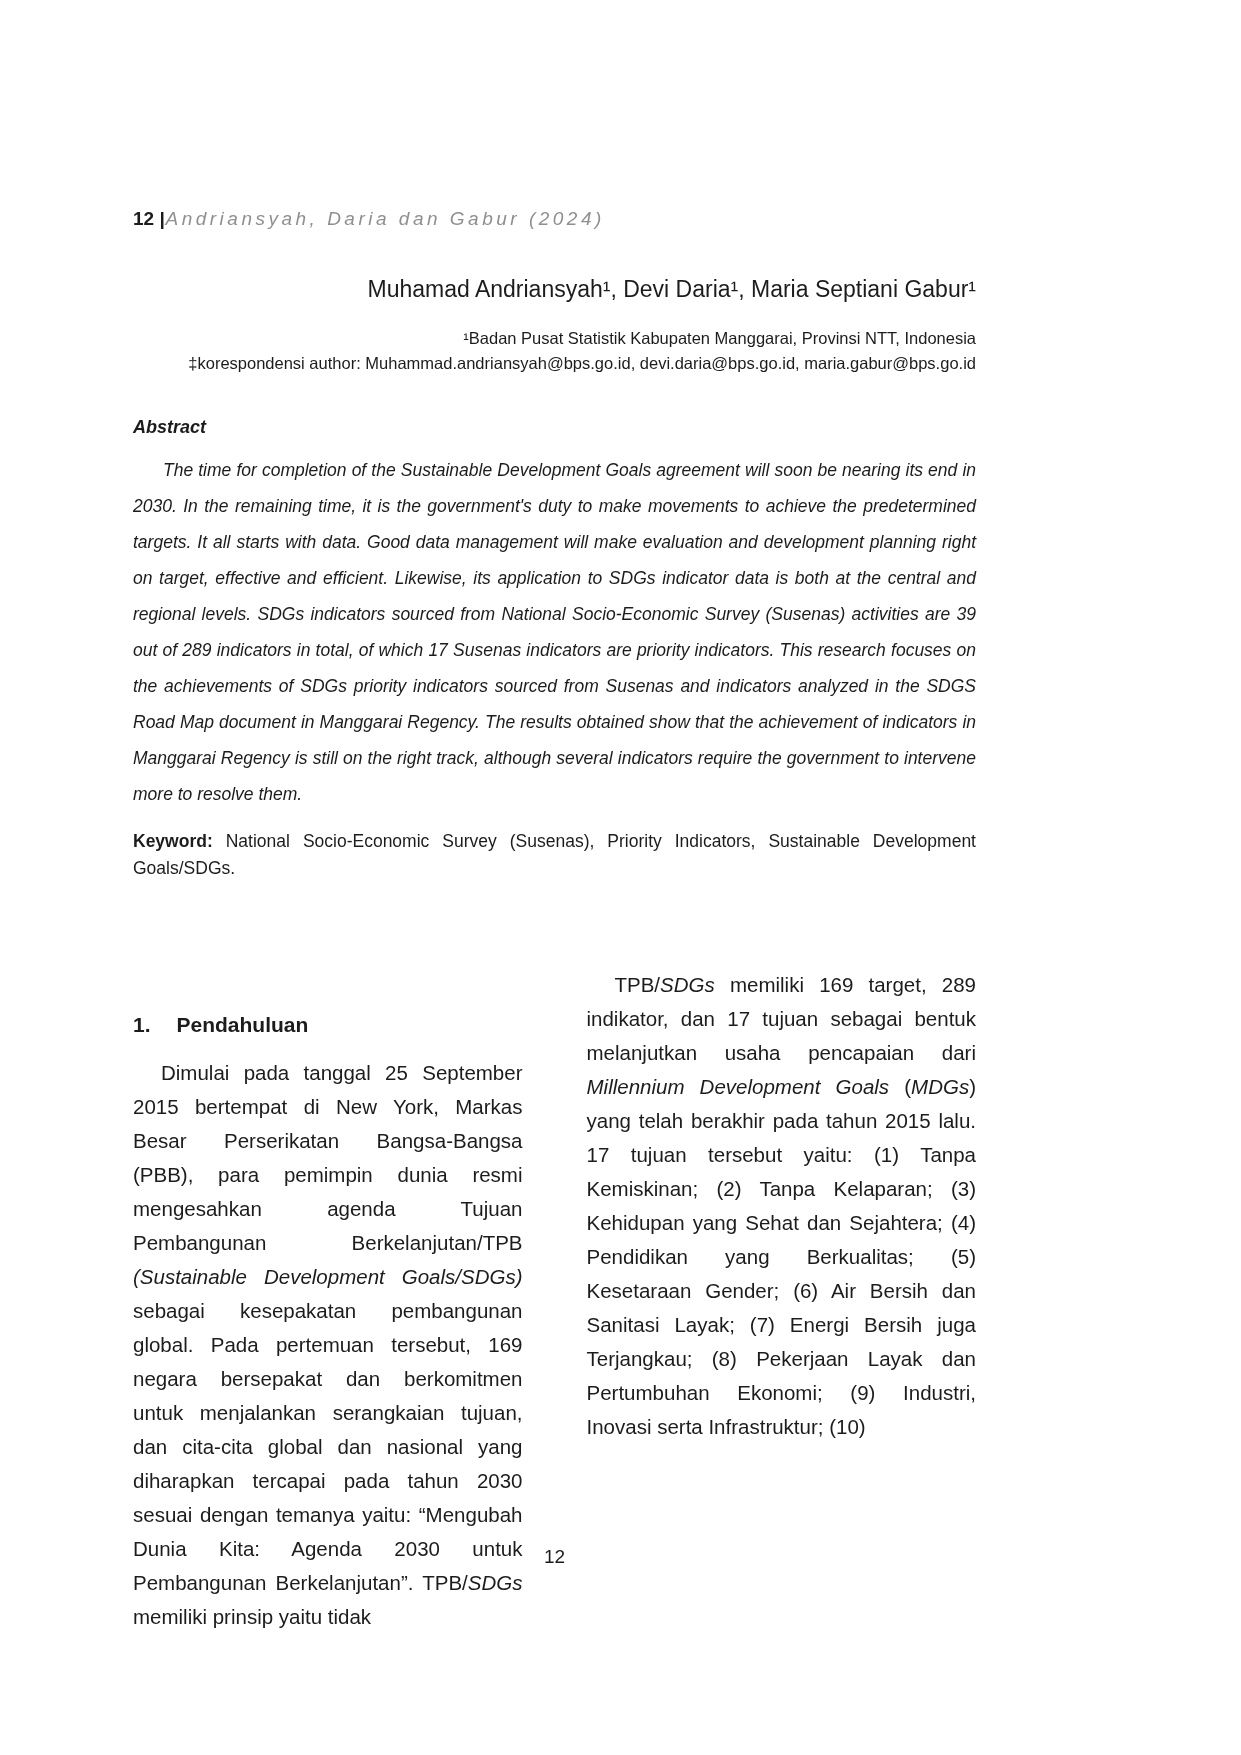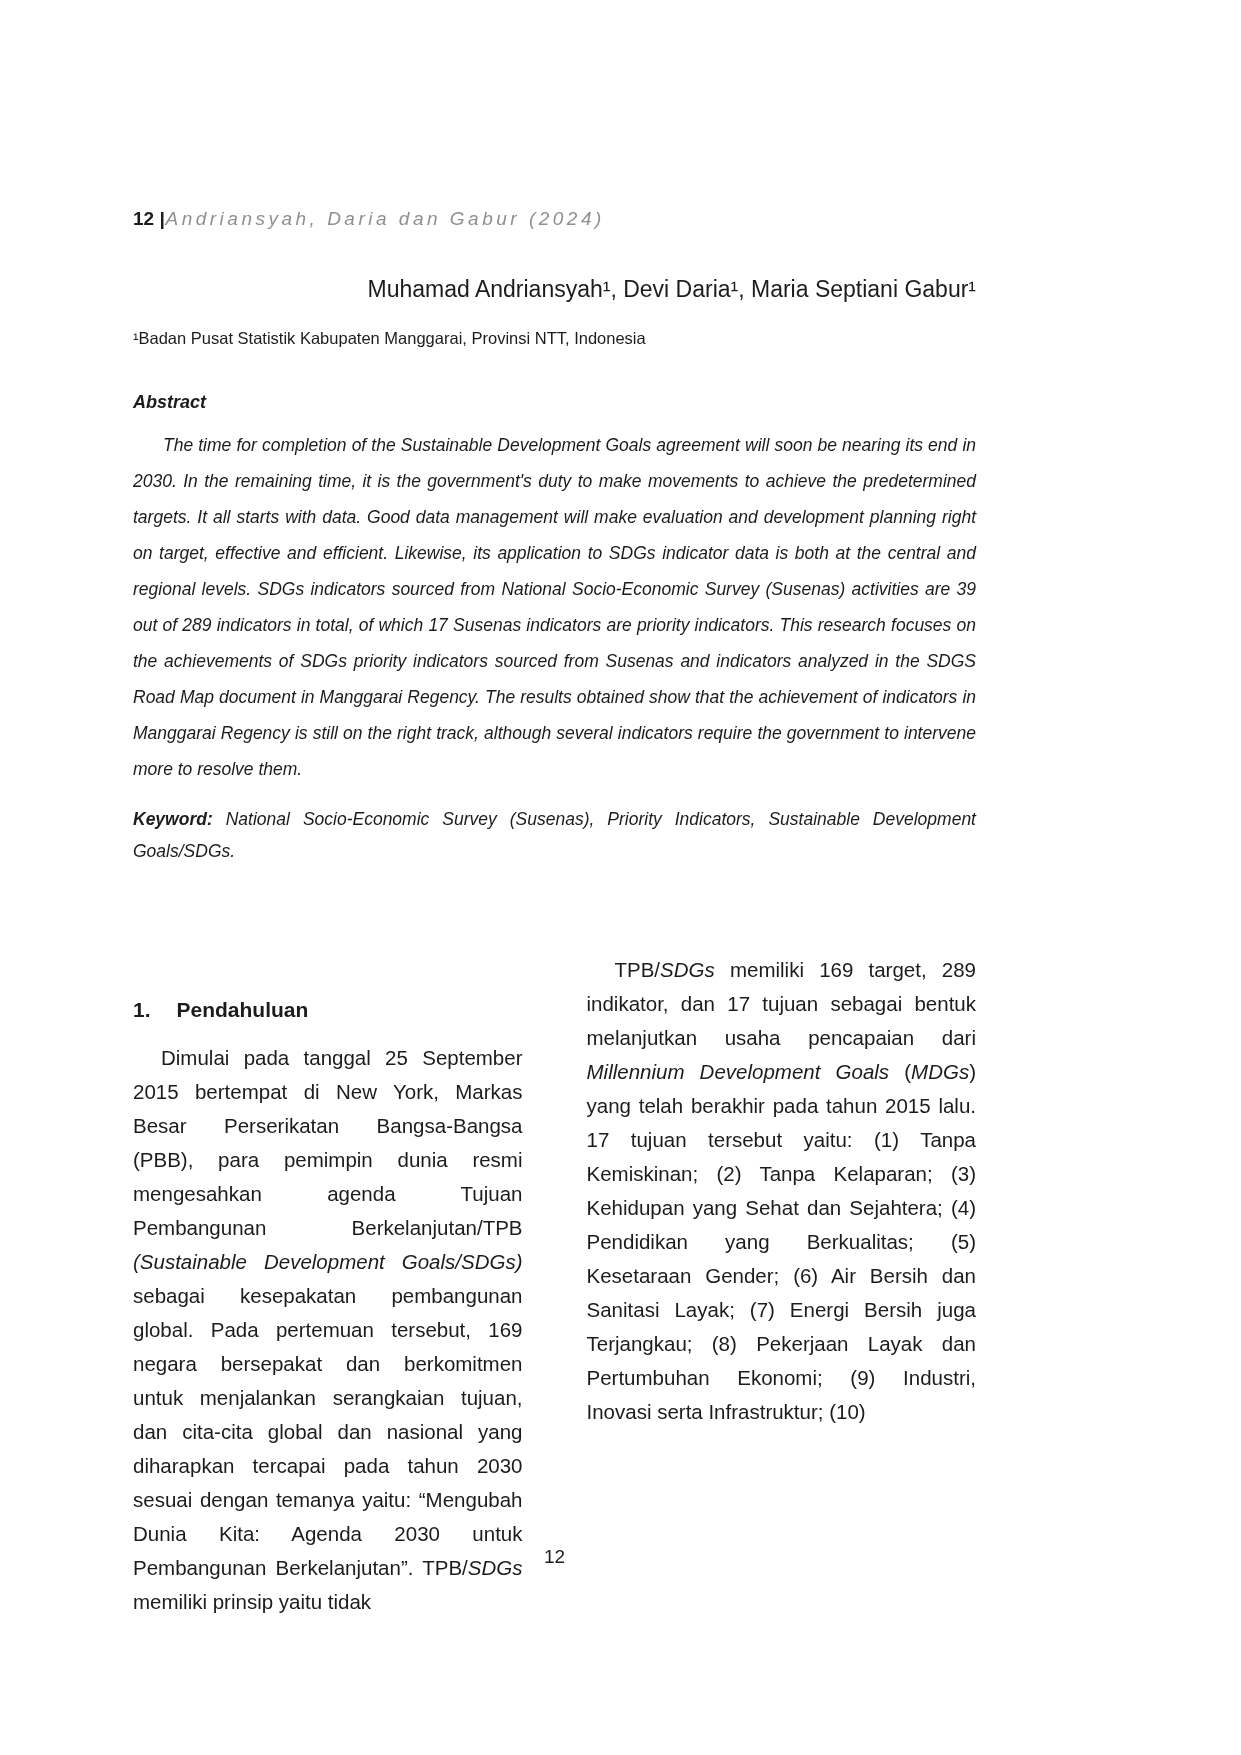--- a/index.html
+++ b/index.html
@@ -33,44 +33,43 @@
     font-size: 27.5px;
     font-weight: bold;
     text-align: center;
     line-height: 1.55;
     letter-spacing: 0.2px;
   }
   .title-line { display: block; }
 
   
   .authors { margin-top: 46px; text-align: right; font-size: 23px; }
-  .affil { margin-top: 26px; text-align: left; font-size: 16.5px; }
+  .affil { margin-top: 26px; text-align: right; font-size: 16.5px; }
   .affil.corr { margin-top: 6px; }
 
   
   .abstract-heading {
     margin-top: 44px;
     text-align: left;
     font-style: italic;
     font-weight: bold;
     font-size: 18px;
   }
   .abstract-body {
     margin: 14px 0 0 0;
     font-style: italic;
     font-size: 17.5px;
     line-height: 36px;
     text-align: justify;
     text-indent: 30px;
   }
   .keywords {
     margin: 16px 0 0 0;
-    font-style: italic;
     font-size: 17.5px;
-    line-height: 32px;
+    line-height: 27px;
     text-align: justify;
   }
   .kw-label { font-weight: bold; }
 
   
   .columns { display: flex; gap: 64px; margin-top: 46px; }
   .col { width: 390px; }
   .sec-heading {
     margin: 0 0 14px 0;
     font-size: 21px;
@@ -108,20 +107,21 @@
   <div class="content">
 
     <header class="running-head">
       <span class="rh-num">12</span><span class="rh-sep">|</span><span class="rh-text">Andriansyah, Daria dan Gabur (2024)</span>
     </header>
 
 
     <div class="authors">Muhamad Andriansyah¹, Devi Daria¹, Maria Septiani Gabur¹</div>
 
     <div class="affil">¹Badan Pusat Statistik Kabupaten Manggarai, Provinsi NTT, Indonesia</div>
+    <div class="affil corr">‡korespondensi author: Muhammad.andriansyah@bps.go.id, devi.daria@bps.go.id, maria.gabur@bps.go.id</div>
 
     <div class="abstract-heading">Abstract</div>
     <p class="abstract-body">The time for completion of the Sustainable Development Goals agreement will soon be nearing its end in 2030. In the remaining time, it is the government's duty to make movements to achieve the predetermined targets. It all starts with data. Good data management will make evaluation and development planning right on target, effective and efficient. Likewise, its application to SDGs indicator data is both at the central and regional levels. SDGs indicators sourced from National Socio-Economic Survey (Susenas) activities are 39 out of 289 indicators in total, of which 17 Susenas indicators are priority indicators. This research focuses on the achievements of SDGs priority indicators sourced from Susenas and indicators analyzed in the SDGS Road Map document in Manggarai Regency. The results obtained show that the achievement of indicators in Manggarai Regency is still on the right track, although several indicators require the government to intervene more to resolve them.</p>
 
     <p class="keywords"><span class="kw-label">Keyword:</span><span> National Socio-Economic Survey (Susenas), Priority Indicators, Sustainable Development Goals/SDGs.</span></p>
 
     <div class="columns">
       <div class="col">
         <h2 class="sec-heading">
           <span class="sec-num">1.</span>

